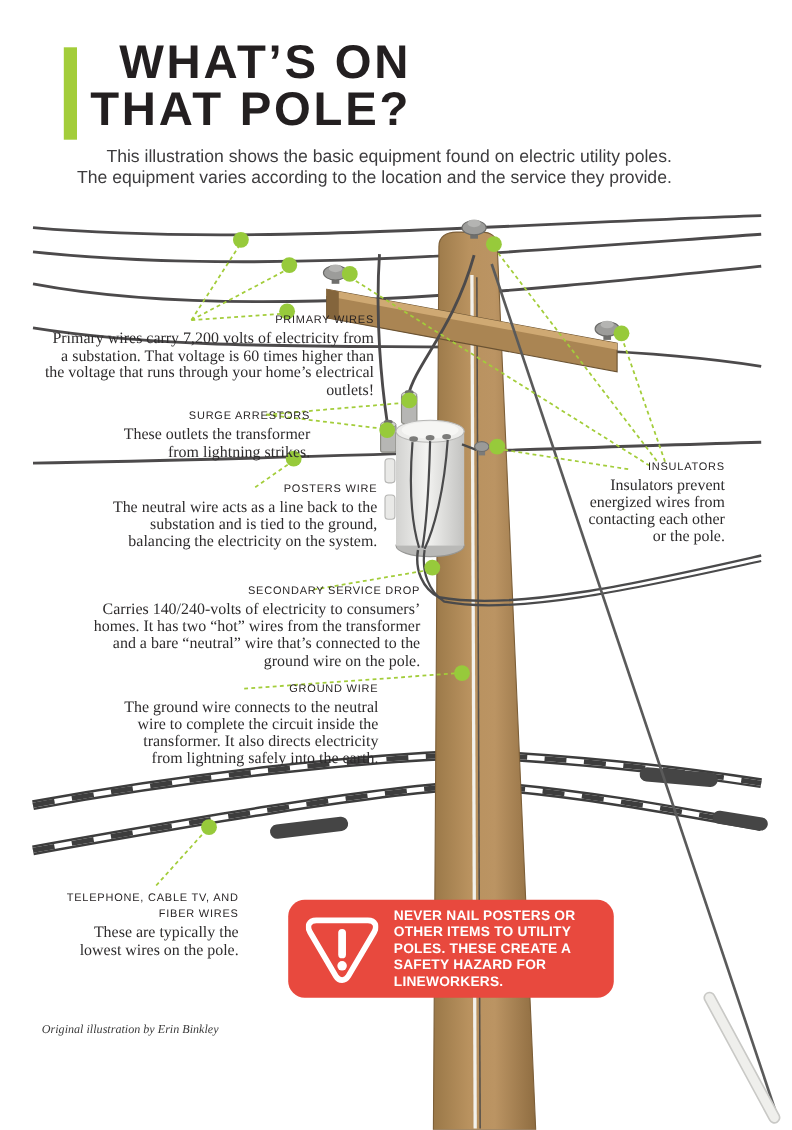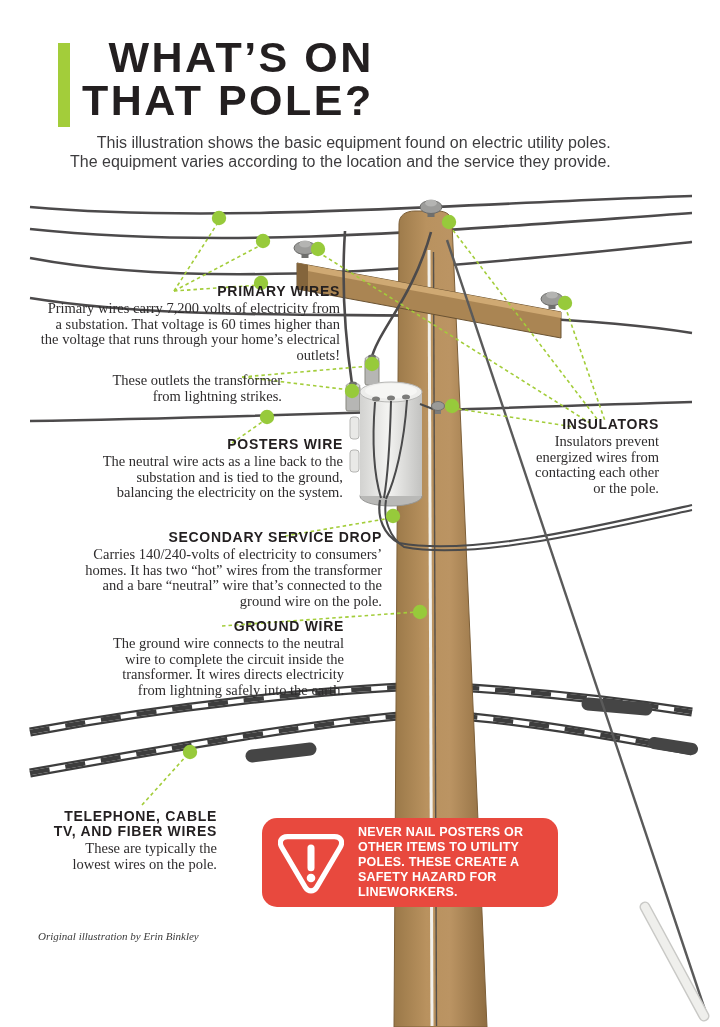--- a/index.html
+++ b/index.html
@@ -13,21 +13,21 @@
   .abs{position:absolute;}
 
   
   .green-bar{left:58px;top:43px;width:12px;height:84px;background:var(--accent-green);}
   .title{left:82px;top:36px;color:var(--text-dark);font-weight:bold;
          font-size:43px;line-height:43px;letter-spacing:2.5px;}
   .subtitle{left:70px;top:133px;color:#3d3c3e;font-size:16px;line-height:19px;}
 
   
   .sec{position:absolute;}
-  .sec-h{font-weight:bold;font-size:14px;letter-spacing:.7px;color:var(--text-dark);line-height:15px;}
+  .sec-h{font-weight:normal;font-size:10px;letter-spacing:.7px;color:var(--text-dark);line-height:15px;}
   .sec-b{font-family:"Liberation Serif",serif;font-size:14.5px;line-height:15.5px;color:var(--body-gray);margin-top:2px;}
   .sec-primary   {left:38px; top:284px;width:302px;}
   .sec-surge     {left:82px; top:371px;width:200px;}
   .sec-neutral   {left:101px;top:437px;width:242px;}
   .sec-secondary {left:66px; top:530px;width:316px;}
   .sec-ground    {left:102px;top:619px;width:242px;}
   .sec-telephone {left:47px; top:809px;width:170px;}
   .sec-insulators{left:523px;top:417px;width:136px;text-align:right;}
 
   .credit{left:38px;top:930px;font-family:"Liberation Serif",serif;font-style:italic;
@@ -198,33 +198,34 @@
 <div class="abs subtitle hdr">
   <div>This illustration shows the basic equipment found on electric utility poles.</div>
   <div>The equipment varies according to the location and the service they provide.</div>
 </div>
 
 <div class="sec sec-primary">
   <div class="sec-h">PRIMARY WIRES</div>
   <div class="sec-b">Primary wires carry 7,200 volts of electricity from a substation. That voltage is 60 times higher than the voltage that runs through your home’s electrical outlets!</div>
 </div>
 <div class="sec sec-surge">
+  <div class="sec-h">SURGE ARRESTORS</div>
   <div class="sec-b">These outlets the transformer from lightning strikes.</div>
 </div>
 <div class="sec sec-neutral">
   <div class="sec-h">POSTERS WIRE</div>
   <div class="sec-b">The neutral wire acts as a line back to the substation and is tied to the ground, balancing the electricity on the system.</div>
 </div>
 <div class="sec sec-secondary">
   <div class="sec-h">SECONDARY SERVICE DROP</div>
   <div class="sec-b">Carries 140/240-volts of electricity to consumers’ homes. It has two “hot” wires from the transformer and a bare “neutral” wire that’s connected to the ground wire on the pole.</div>
 </div>
 <div class="sec sec-ground">
   <div class="sec-h">GROUND WIRE</div>
-  <div class="sec-b">The ground wire connects to the neutral wire to complete the circuit inside the transformer. It wires directs electricity from lightning safely into the earth.</div>
+  <div class="sec-b">The ground wire connects to the neutral wire to complete the circuit inside the transformer. It also directs electricity from lightning safely into the earth.</div>
 </div>
 <div class="sec sec-telephone">
   <div class="sec-h">TELEPHONE, CABLE TV, AND FIBER WIRES</div>
   <div class="sec-b">These are typically the lowest wires on the pole.</div>
 </div>
 <div class="sec sec-insulators">
   <div class="sec-h">INSULATORS</div>
   <div class="sec-b">Insulators prevent energized wires from contacting each other or the pole.</div>
 </div>
 

